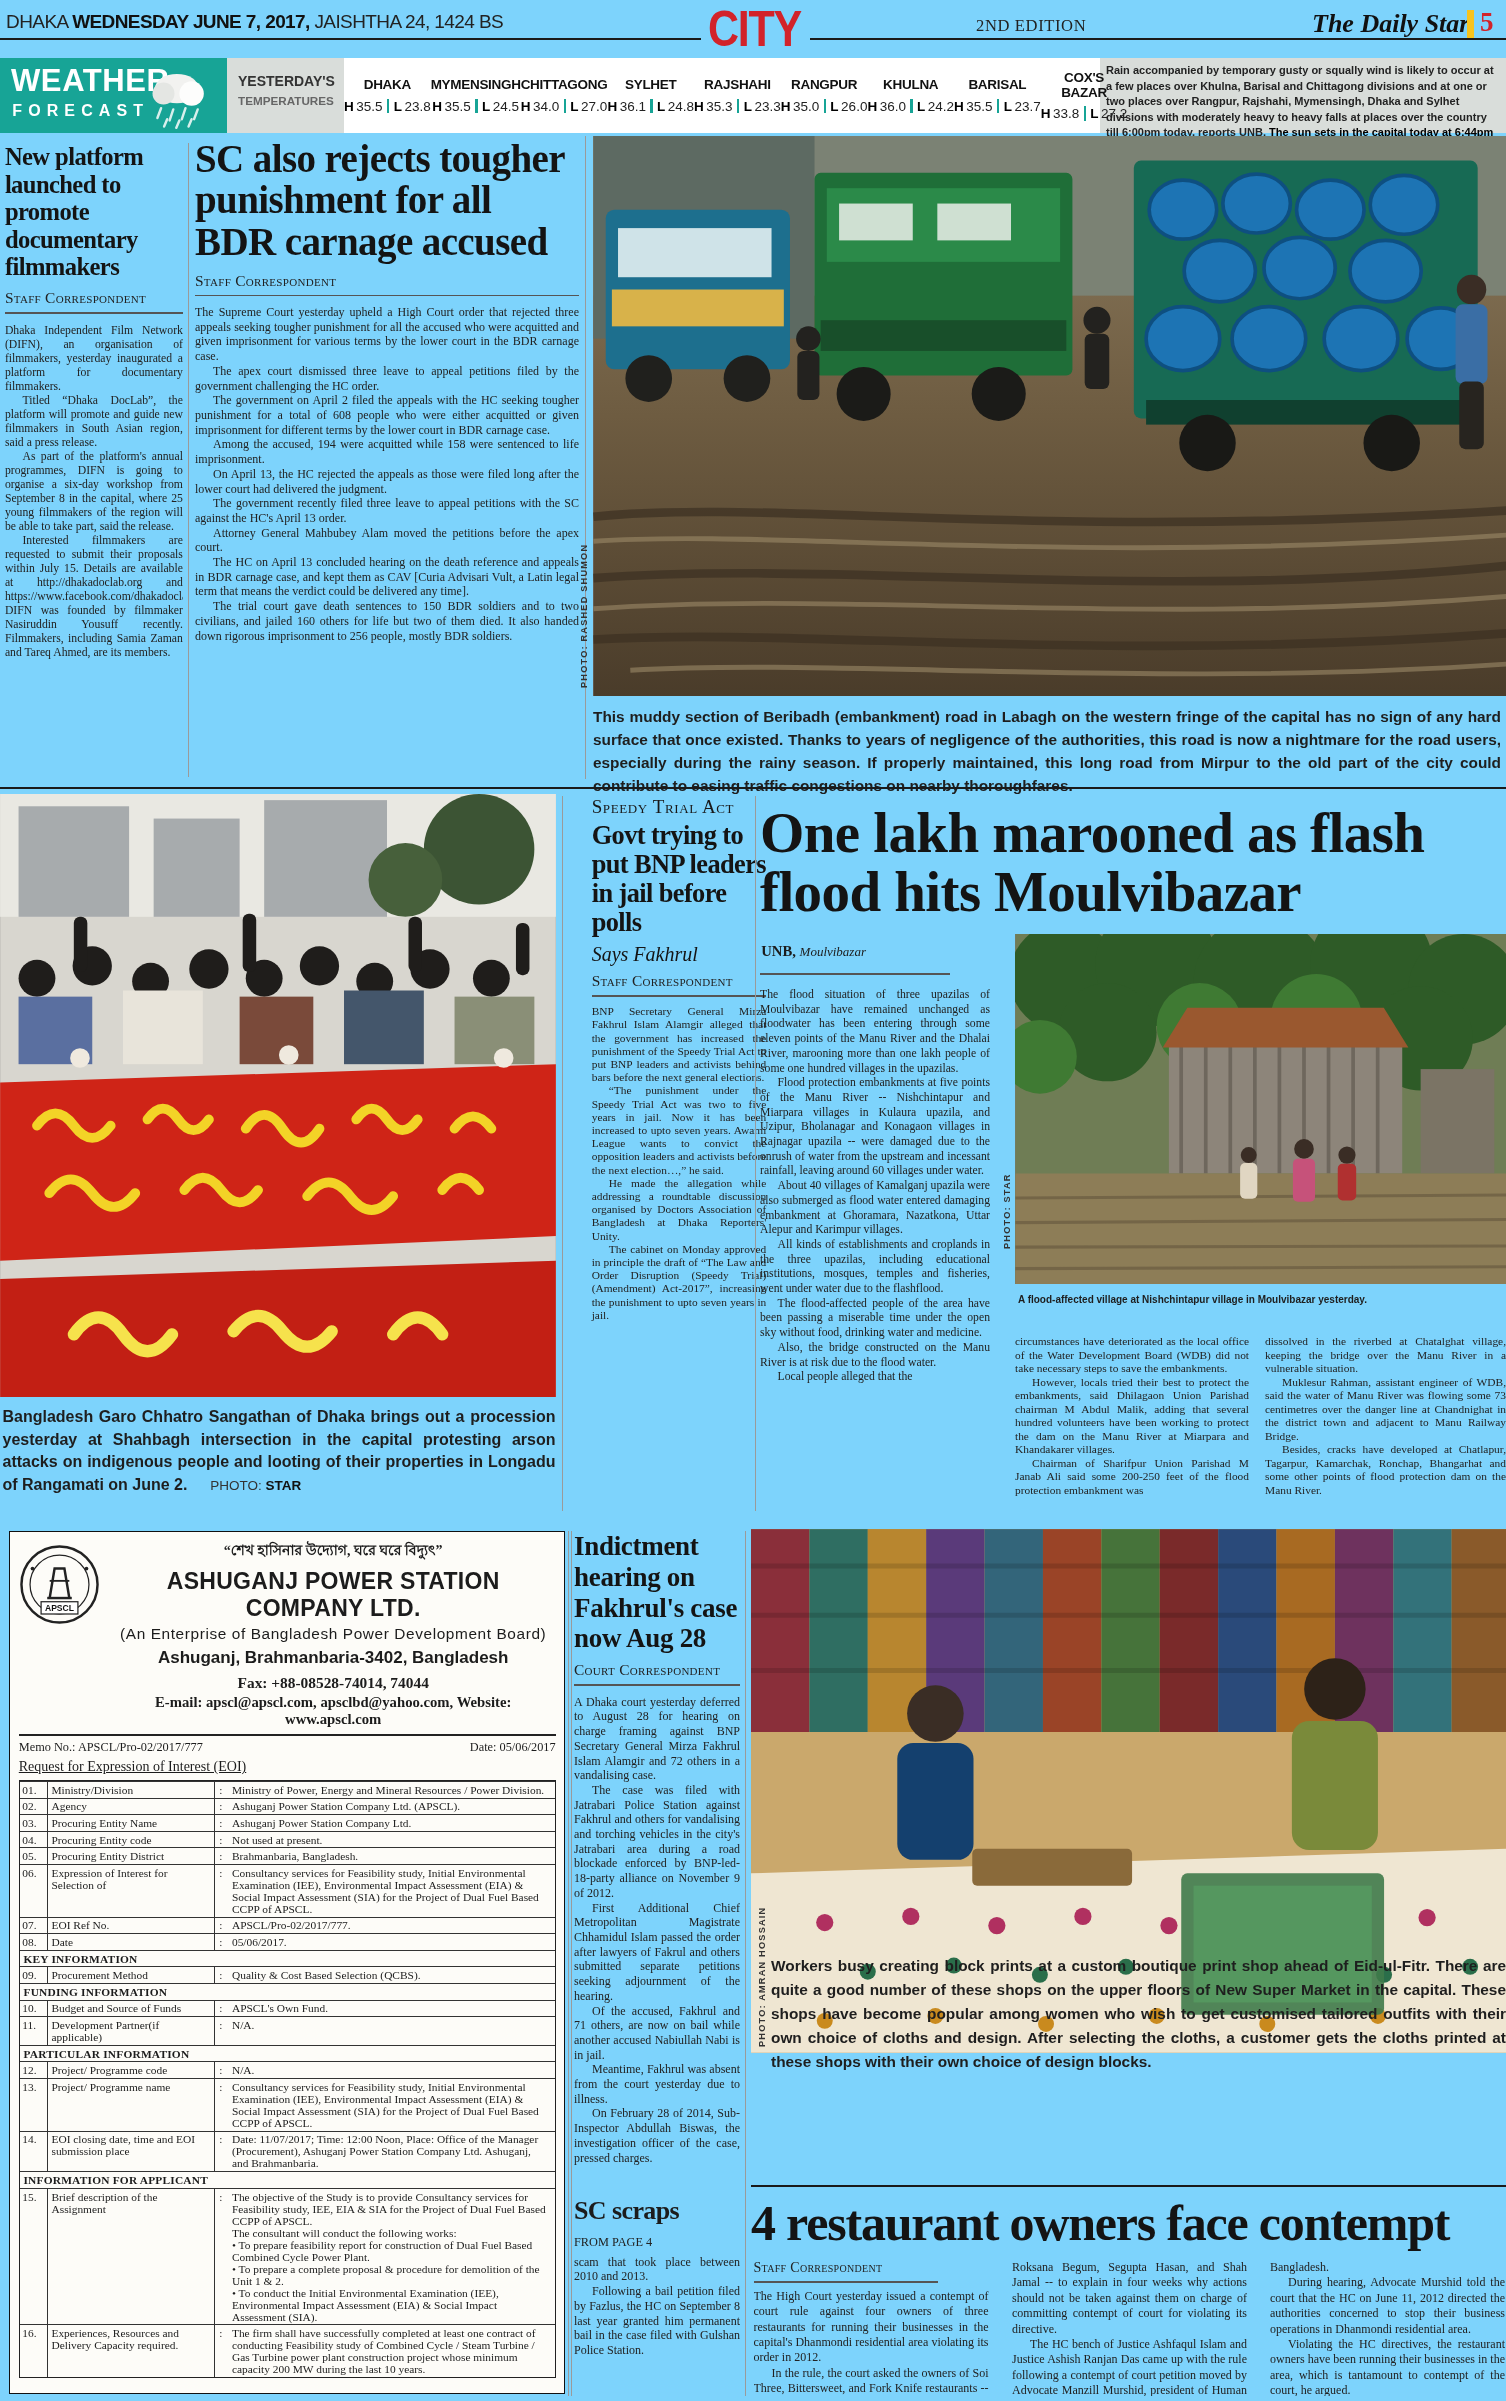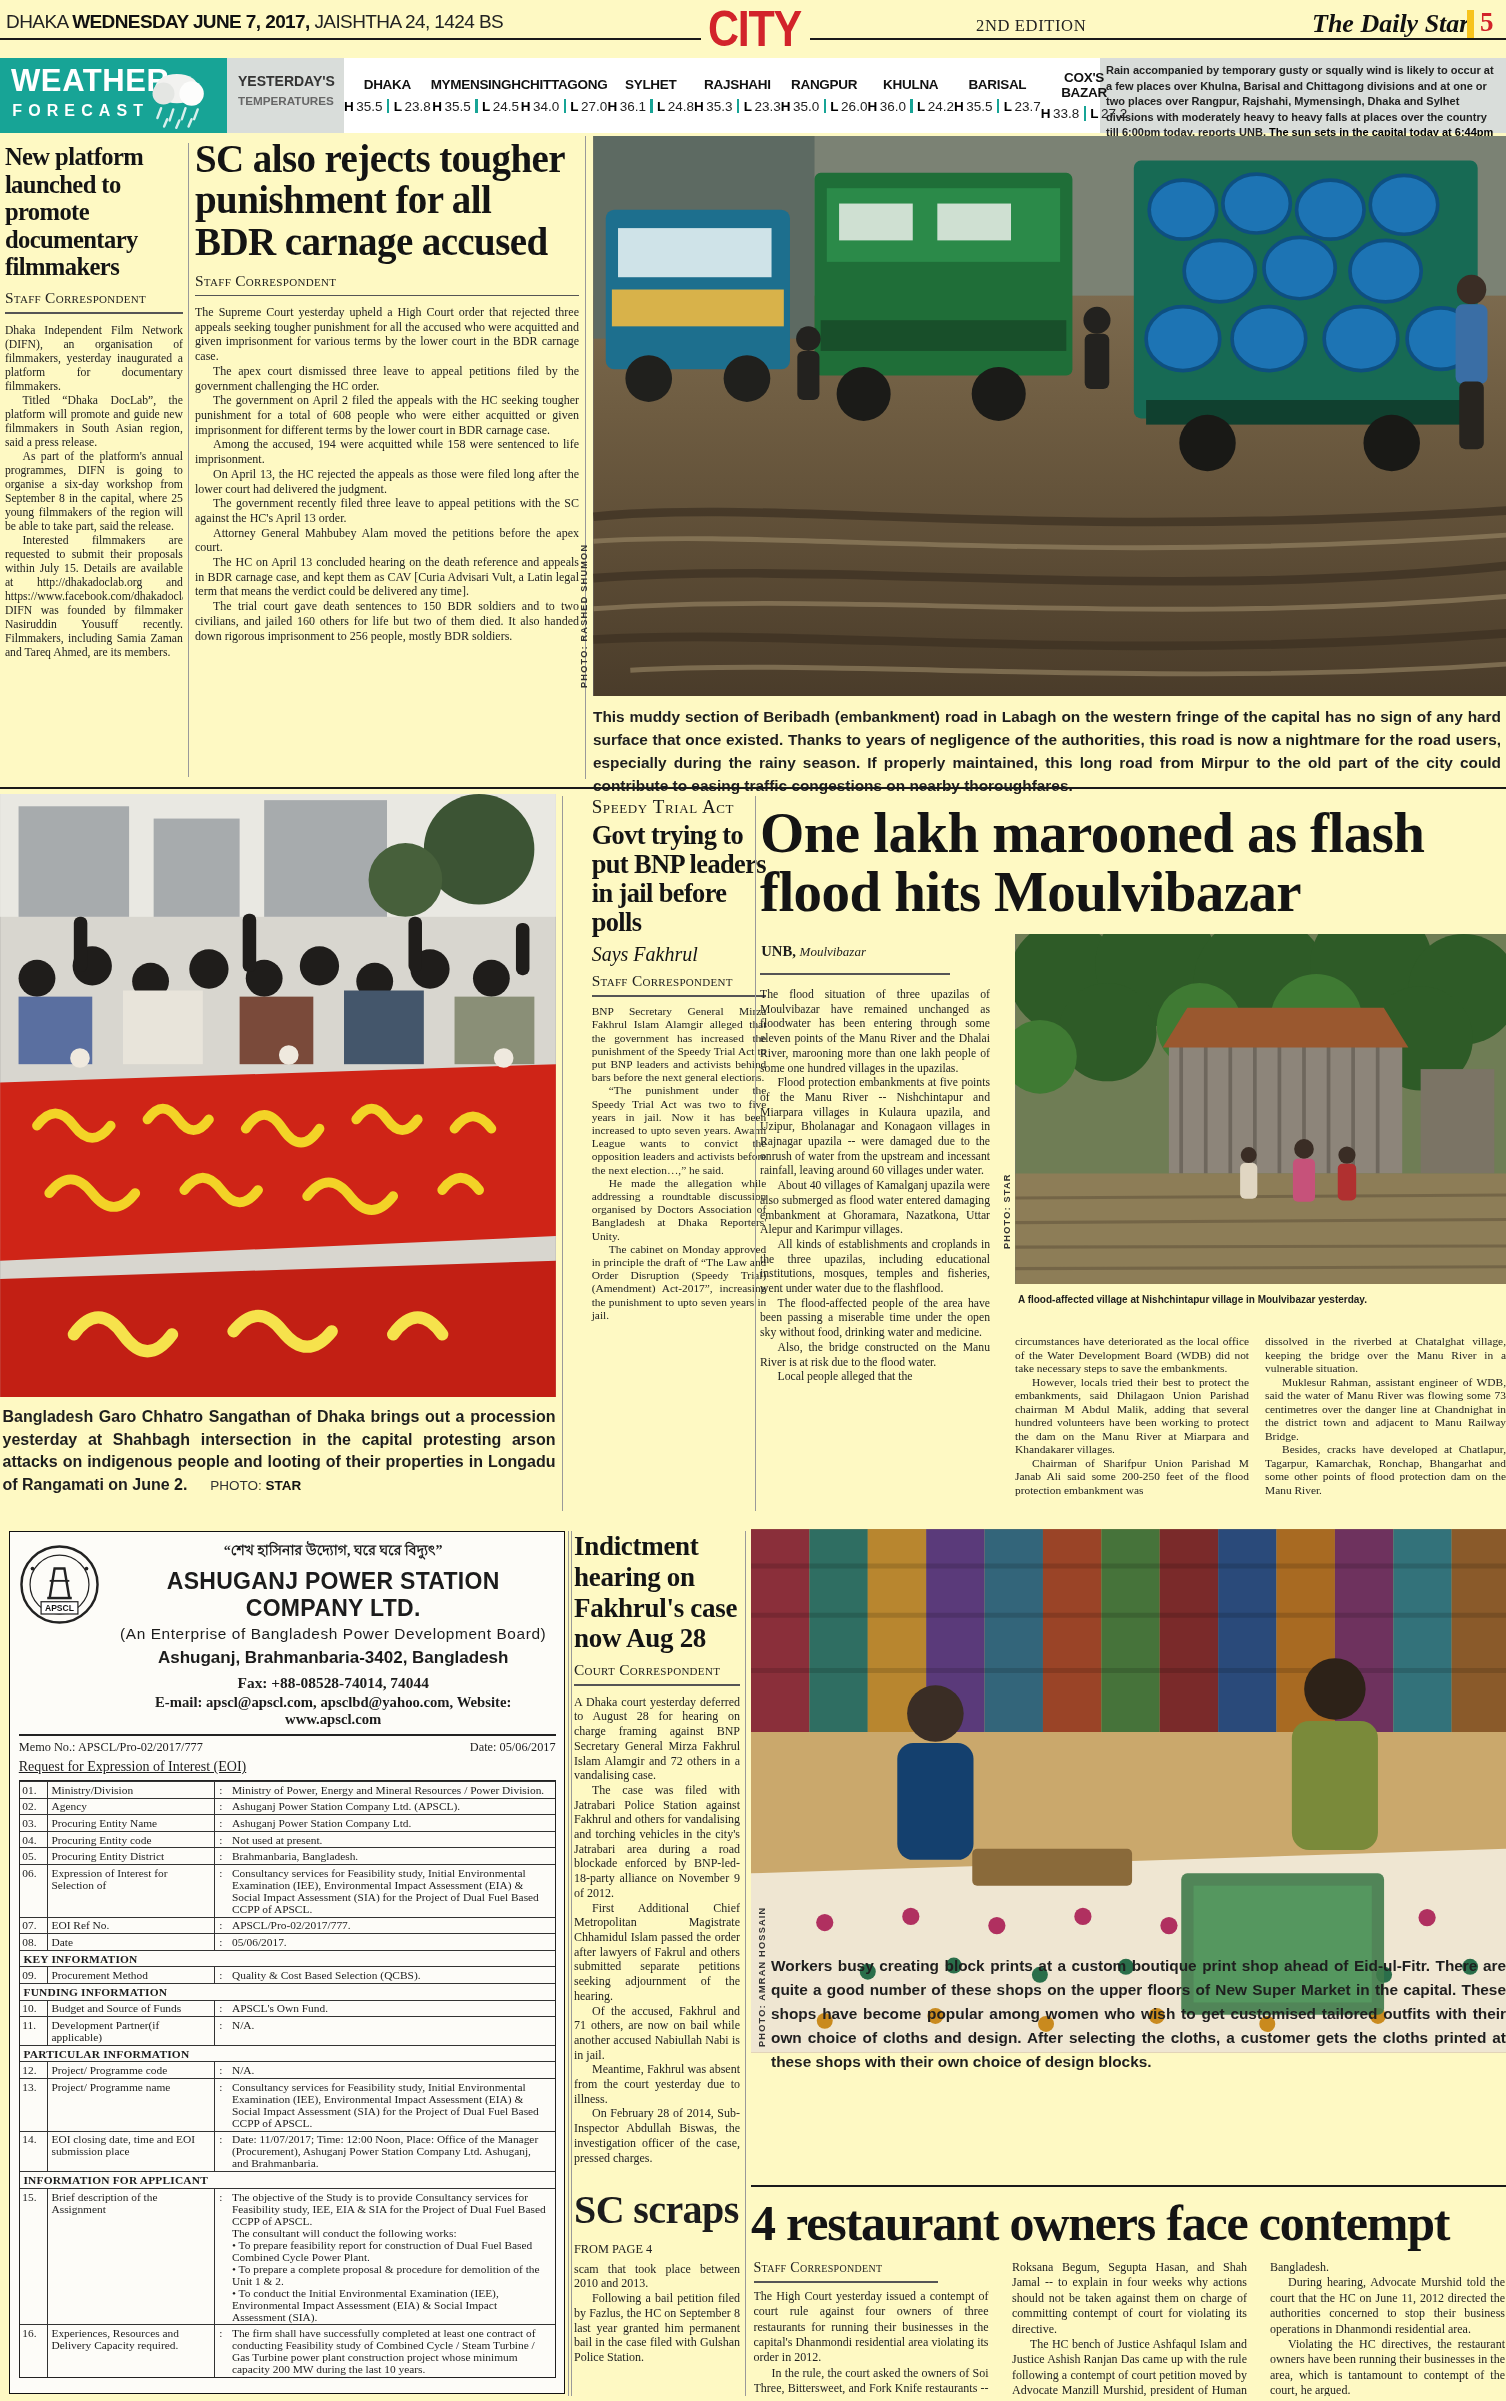--- a/index.html
+++ b/index.html
@@ -1,16 +1,16 @@
 <!DOCTYPE html>
 <html style="font-size:9.8px"><head>
 <meta charset="utf-8">
 <style>
   html,body{margin:0;padding:0;background:#888;}
-  .page{position:relative;width:1507px;height:2401px;background:#fef9c3;overflow:hidden;
+  .page{position:relative;width:1507px;height:2401px;background:#7dd3fc;overflow:hidden;
         font-family:"Liberation Serif","DejaVu Serif",serif;color:#1c1c1c;}
   .abs{position:absolute;}
   .sans{font-family:"Liberation Sans","DejaVu Sans",sans-serif;}
   .rule-h{position:absolute;background:#1a1a1a;}
   .rule-v{position:absolute;background:#9a9a9a;width:0.6px;}
   
   .mast-date{left:6.1px;top:11px;font-size:19px;letter-spacing:-0.6px;color:#222;}
   .mast-date b{font-weight:700;color:#111;}
   .mast-city{left:693px;top:1.2px;width:123px;text-align:center;font-size:43px;font-weight:700;
              color:#d2232a;letter-spacing:-1.2px;transform:scaleY(1.15);transform-origin:top;}
@@ -100,21 +100,21 @@
   .tno{padding:1.8px 2.5px;border-right:0.6px solid #333;}
   .tlabel{padding:1.8px 3.7px;border-right:0.6px solid #333;}
   .tcolon{padding:1.8px 0;text-align:center;}
   .tval{padding:1.8px 4.9px;white-space:pre-line;}
   .tsection{border-top:0.6px solid #333;padding:1.8px 3.7px;font-weight:700;letter-spacing:0.2px;}
   
   .col-court{left:574px;top:1531px;width:166px;height:865px;overflow:hidden;}
   .col-court .headline{font-size:27px;line-height:1.14;letter-spacing:-0.3px;}
   .col-court .byline{margin-top:7.4px;}
   .col-court .body-text{margin-top:8.6px;font-size:12px;line-height:14.7px;}
-  .scraps-headline{font-size:40px;font-weight:700;margin-top:21px;letter-spacing:-0.6px;}
+  .scraps-headline{font-size:26px;font-weight:700;margin-top:31px;letter-spacing:-0.6px;}
   .frompage{font-variant:small-caps;font-size:12.3px;margin-top:8.6px;color:#222;}
   .col-court .scr .body-text{margin-top:4.9px;}
   
   .workers-caption{left:771px;top:1954px;width:735px;font-size:15.4px;line-height:1.55;text-align:justify;}
   .contempt{left:751px;top:2194px;width:756px;height:203px;overflow:hidden;}
   .contempt .headline{font-size:50px;letter-spacing:-1.2px;}
   .c-cols{position:absolute;top:66px;left:0;width:756px;height:136px;}
   .c-col{position:absolute;top:0;width:235px;height:136px;overflow:hidden;}
   .c-col .body-text{font-size:12px;line-height:15.4px;}
   .c-col .byline{font-size:14px;}

